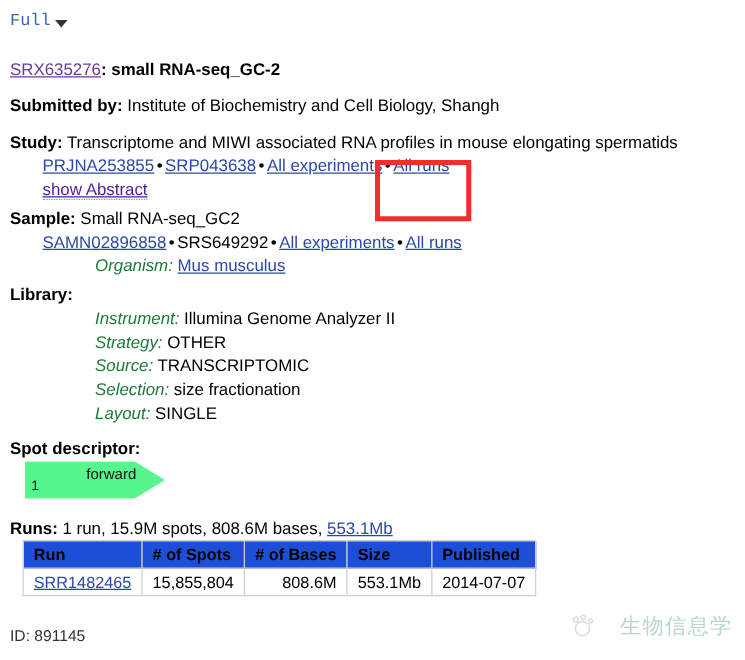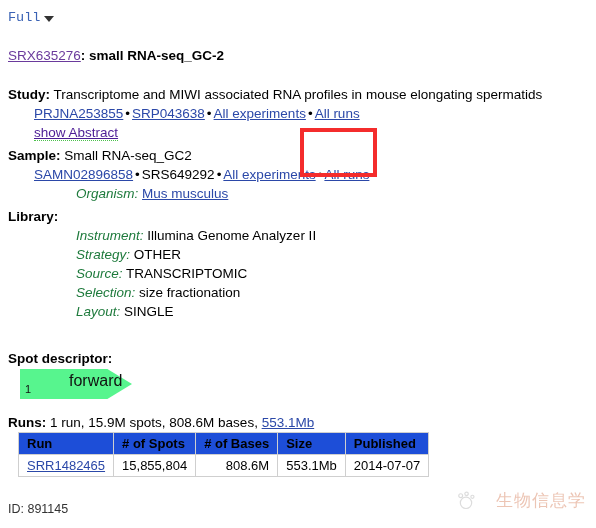--- a/index.html
+++ b/index.html
@@ -99,21 +99,21 @@
   #spot-arrow .shape {
     width: 112px;
     height: 30px;
     background: #57f58e;
     clip-path: polygon(0 0, 78% 0, 100% 50%, 78% 100%, 0 100%);
   }
   #spot-arrow .fwd {
     position: absolute;
     left: 49px;
     top: 3px;
-    font-size: 16px;
+    font-size: 12px;
     color: #111;
   }
   #spot-arrow .idx {
     position: absolute;
     left: 5px;
     top: 14px;
     font-size: 11px;
     color: #111;
   }
 
@@ -157,21 +157,21 @@
     position: absolute;
     right: 10px;
     top: 489px;
     display: flex;
     align-items: center;
     gap: 7px;
     opacity: 0.30;
   }
   #watermark .wm-text {
     font-size: 17px;
-    color: #c2410c;
+    color: #0f766e;
     letter-spacing: 1px;
     font-family: Liberation Serif, serif;
     margin-left: 12px;
   }
   #watermark .wm-logo { width: 22px; height: 22px; }
 </style>
 </head>
 <body>
 
 <div id="display-mode-bar">
@@ -181,20 +181,24 @@
 
 <div id="record">
 
   <div class="row">
     <span class="lnk visited">SRX635276</span><span class="ttl">: </span><span class="ttl">small RNA-seq_GC-2</span>
   </div>
 
 
   <div class="gap"></div>
 
+  <div class="row">
+    <span class="ttl">Submitted by:</span>
+    <span>Institute of Biochemistry and Cell Biology, Shangh</span>
+  </div>
 
   <div class="gap"></div>
 
   <div class="row">
     <span class="ttl">Study:</span>
     <span>Transcriptome and MIWI associated RNA profiles in mouse elongating spermatids</span>
   </div>
   <div class="row sub">
     <span class="lnk">PRJNA253855</span><span class="sep">•</span><span class="lnk">SRP043638</span><span class="sep">•</span><span class="lnk">All experiments</span><span class="sep">•</span><span class="lnk">All runs</span>
   </div>

